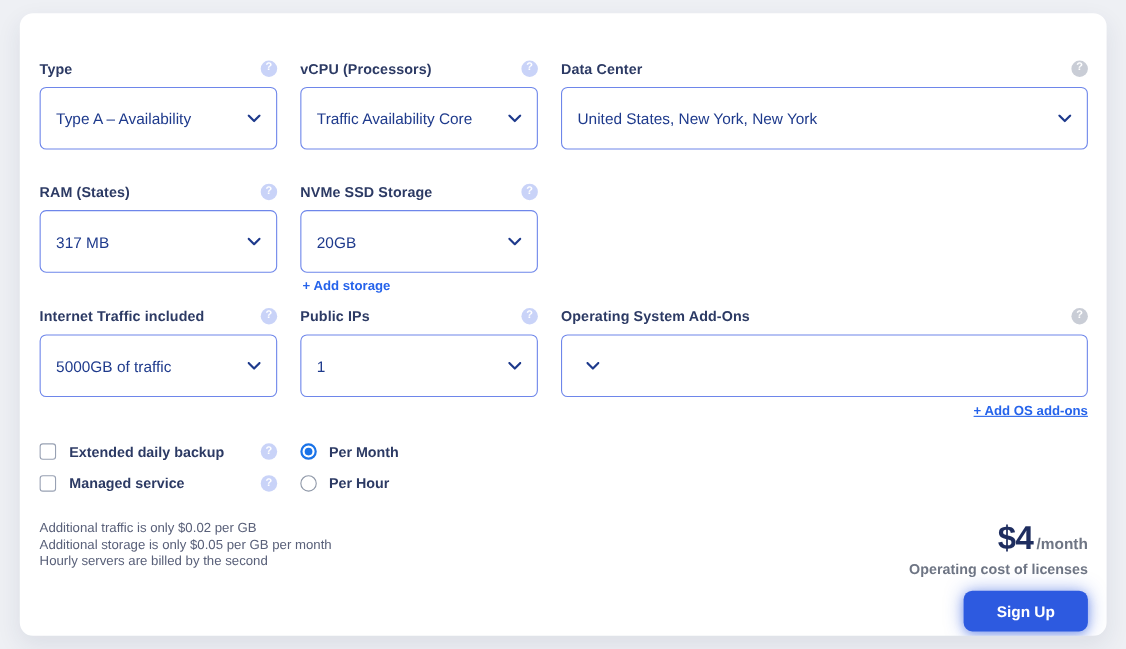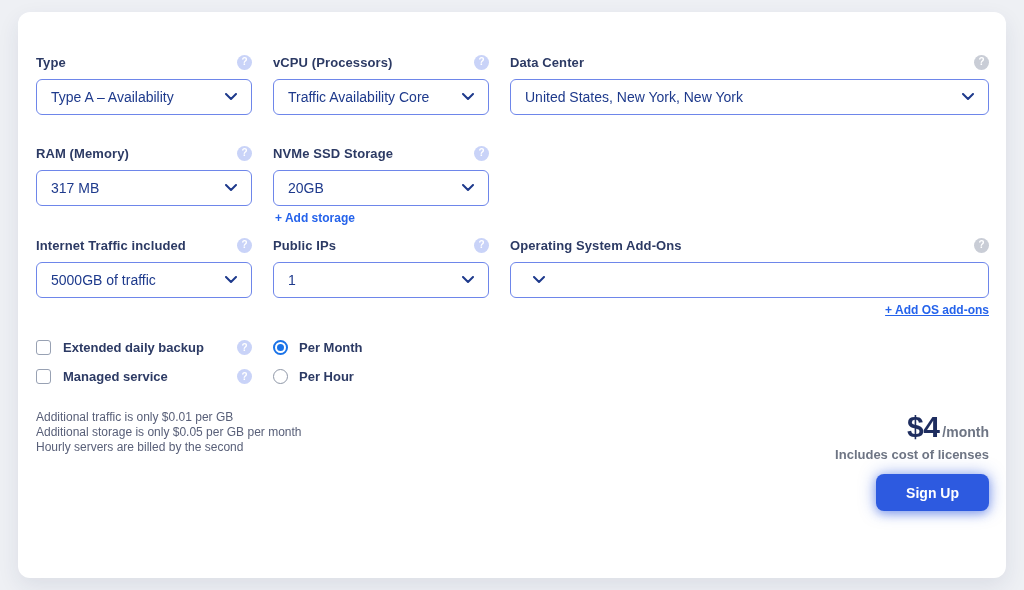--- a/index.html
+++ b/index.html
@@ -36,21 +36,21 @@
     width:15px;height:15px;border-radius:50%;flex:0 0 15px;
     display:inline-flex;align-items:center;justify-content:center;
     background:var(--help-blue);cursor:pointer;
   }
   .help.gray{background:var(--help-gray);}
   .help::after{
     content:"?";color:#ffffff;font-size:10px;font-weight:700;line-height:1;
   }
   .select-area{position:relative;}
   .select{
-    height:36px;border:1px solid var(--select-border);border-radius:6px;
+    height:57px;border:1px solid var(--select-border);border-radius:6px;
     background:#fff;display:flex;align-items:center;cursor:pointer;
     padding:0 14px;color:var(--select-text);
   }
   .select-value{
     font-size:14px;color:var(--select-text);flex:1;
     white-space:nowrap;overflow:hidden;text-overflow:ellipsis;
   }
   .chevron{flex:0 0 12px;margin-left:8px;color:var(--select-text);}
   .field-link{
     position:absolute;top:calc(100% + 5px);
@@ -147,21 +147,21 @@
               <path d="M1 1l5 5 5-5" fill="none" stroke="currentColor" stroke-width="2" stroke-linecap="round" stroke-linejoin="round"></path>
             </svg>
         </div>
       </div>
     </div>
   </div>
 
   <div class="grid-row row-2">
     <div class="field">
       <div class="field-head">
-        <span class="field-label">RAM (Memory)</span>
+        <span class="field-label">RAM (States)</span>
         <span class="help"></span>
       </div>
       <div class="select-area">
         <div class="select">
           <span class="select-value">317 MB</span>
           <svg class="chevron" width="12" height="8" viewBox="0 0 12 8">
               <path d="M1 1l5 5 5-5" fill="none" stroke="currentColor" stroke-width="2" stroke-linecap="round" stroke-linejoin="round"></path>
             </svg>
         </div>
       </div>
@@ -249,27 +249,27 @@
       <label class="radio-row">
         <span class="radio"></span>
         <span class="radio-label">Per Hour</span>
       </label>
     </div>
     <div></div>
   </div>
 
   <div class="bottom">
     <div class="notes">
-      <div>Additional traffic is only $0.01 per GB</div>
+      <div>Additional traffic is only $0.02 per GB</div>
       <div>Additional storage is only $0.05 per GB per month</div>
       <div>Hourly servers are billed by the second</div>
     </div>
     <div class="price-block">
       <div class="price-line">
         <span class="price-amount">$4</span>
         <span class="price-period">/month</span>
       </div>
-      <div class="price-note">Includes cost of licenses</div>
+      <div class="price-note">Operating cost of licenses</div>
       <button class="signup-btn">Sign Up</button>
     </div>
   </div>
 
 </div>
 
 </body></html>

